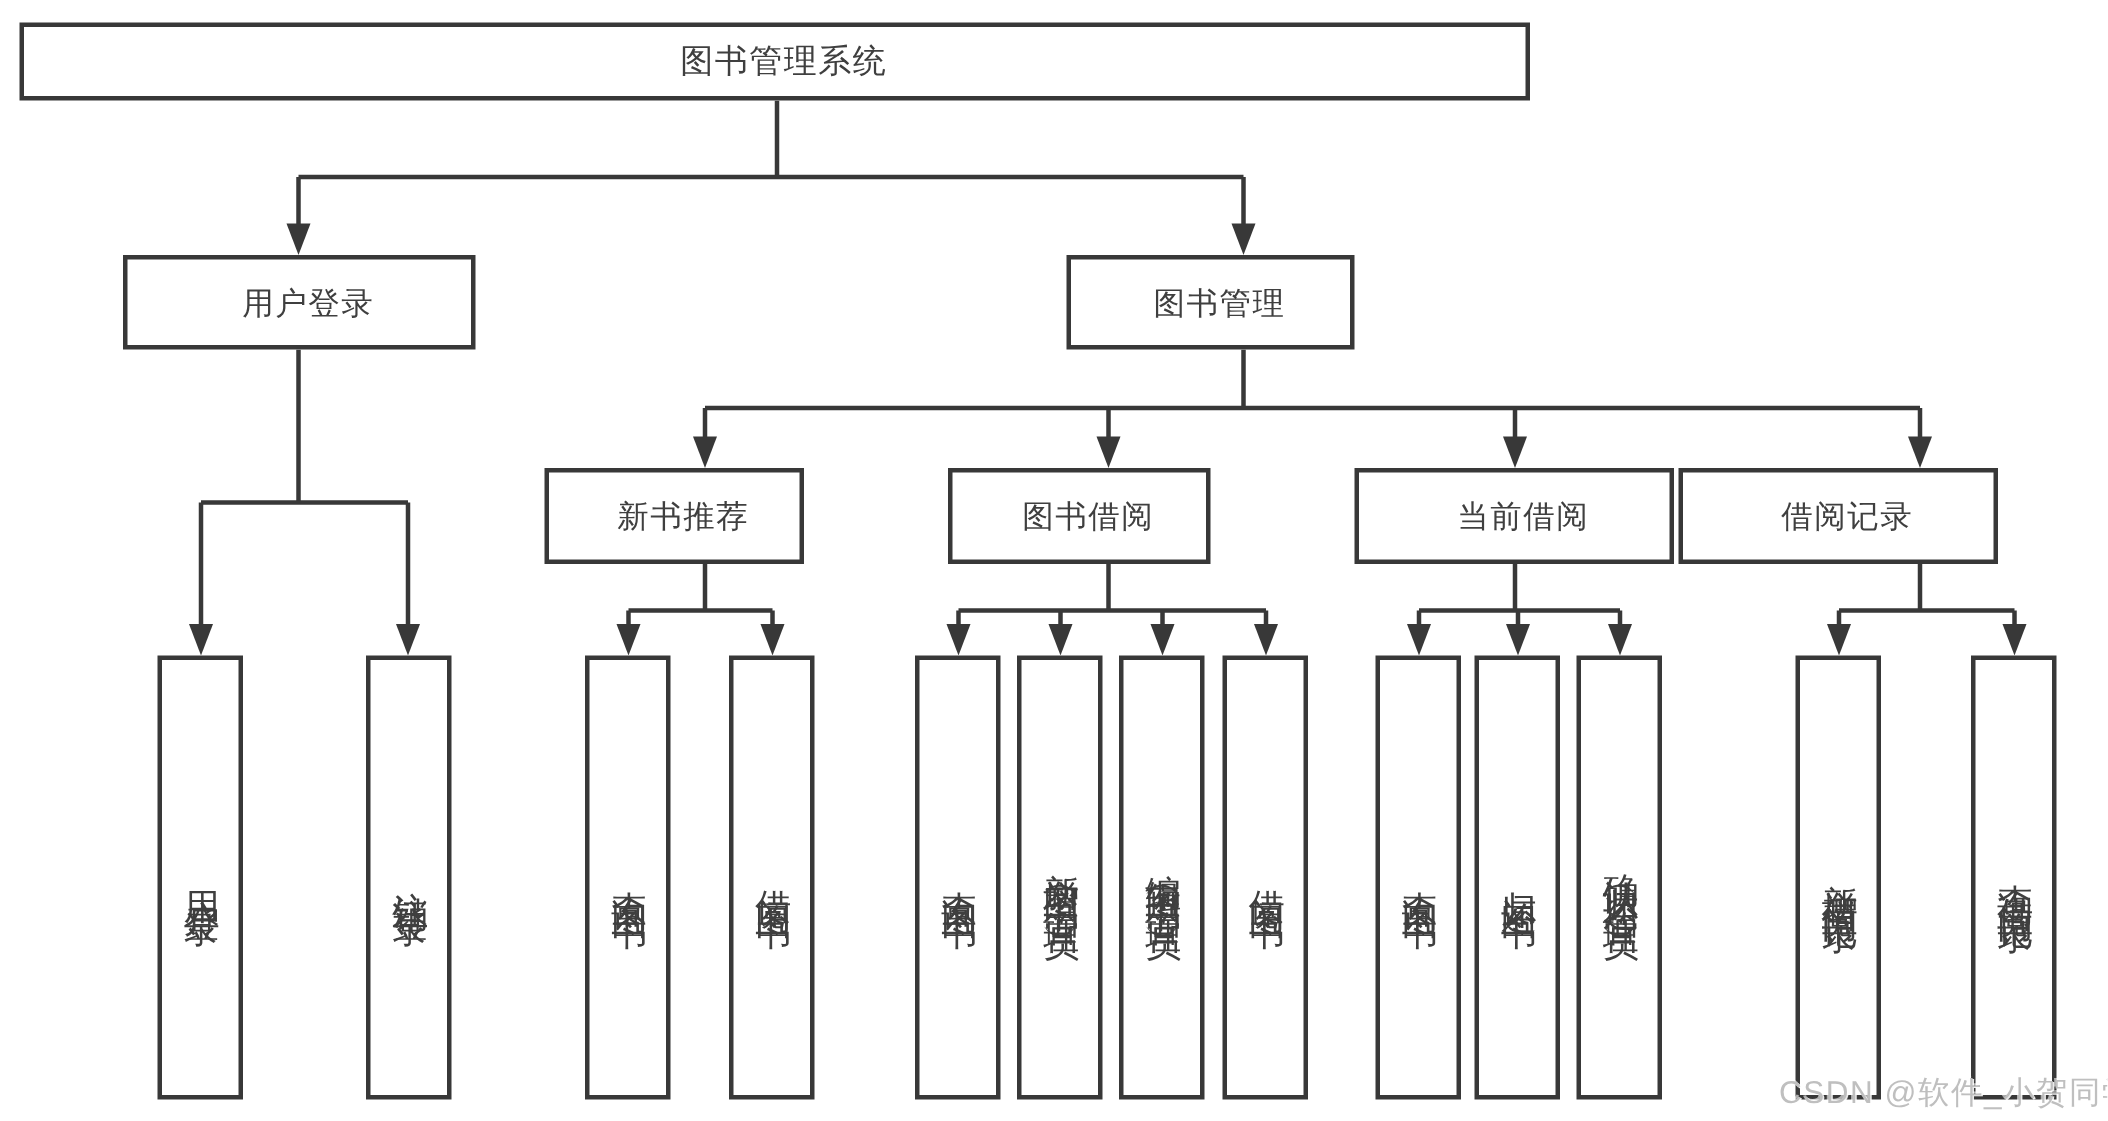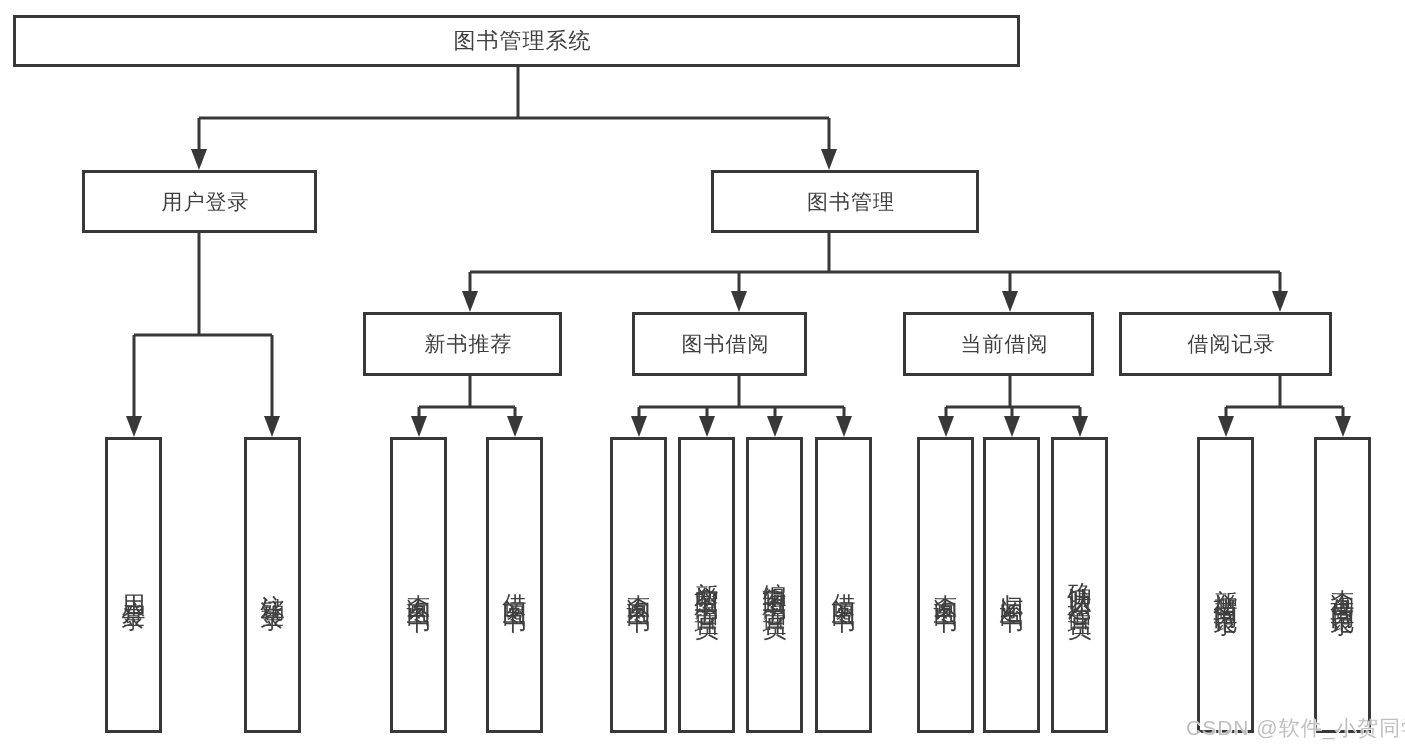--- a/index.html
+++ b/index.html
@@ -102,25 +102,25 @@
     <g>
       <path d="M1280 376 V407 M1226 407 H1343 M1226 407 V417 M1343 407 V417"></path>
       <polygon points="1218,416 1234,416 1226,437"></polygon>
       <polygon points="1335,416 1351,416 1343,437"></polygon>
     </g>
   </svg>
 
   <div class="hbox root" style="left:13px;top:15px;width:1007px;height:52px">图书管理系统</div>
 
   <div class="hbox" style="left:82px;top:170px;width:235px;height:63px">用户登录</div>
-  <div class="hbox" style="left:711px;top:170px;width:268px;height:63px">图书管理</div>
+  <div class="hbox" style="left:711px;top:170px;width:192px;height:63px">图书管理</div>
 
-  <div class="hbox" style="left:363px;top:312px;width:199px;height:64px">新书推荐</div>
+  <div class="hbox" style="left:363px;top:312px;width:173px;height:64px">新书推荐</div>
   <div class="hbox" style="left:632px;top:312px;width:175px;height:64px">图书借阅</div>
-  <div class="hbox" style="left:903px;top:312px;width:191px;height:64px">当前借阅</div>
+  <div class="hbox" style="left:903px;top:312px;width:213px;height:64px">当前借阅</div>
   <div class="hbox" style="left:1119px;top:312px;width:213px;height:64px">借阅记录</div>
 
   <div class="vbox" style="left:105px">
     <span>用户登录</span>
   </div>
   <div class="vbox" style="left:244px">
     <span>注销登录</span>
   </div>
 
   <div class="vbox" style="left:390px">

